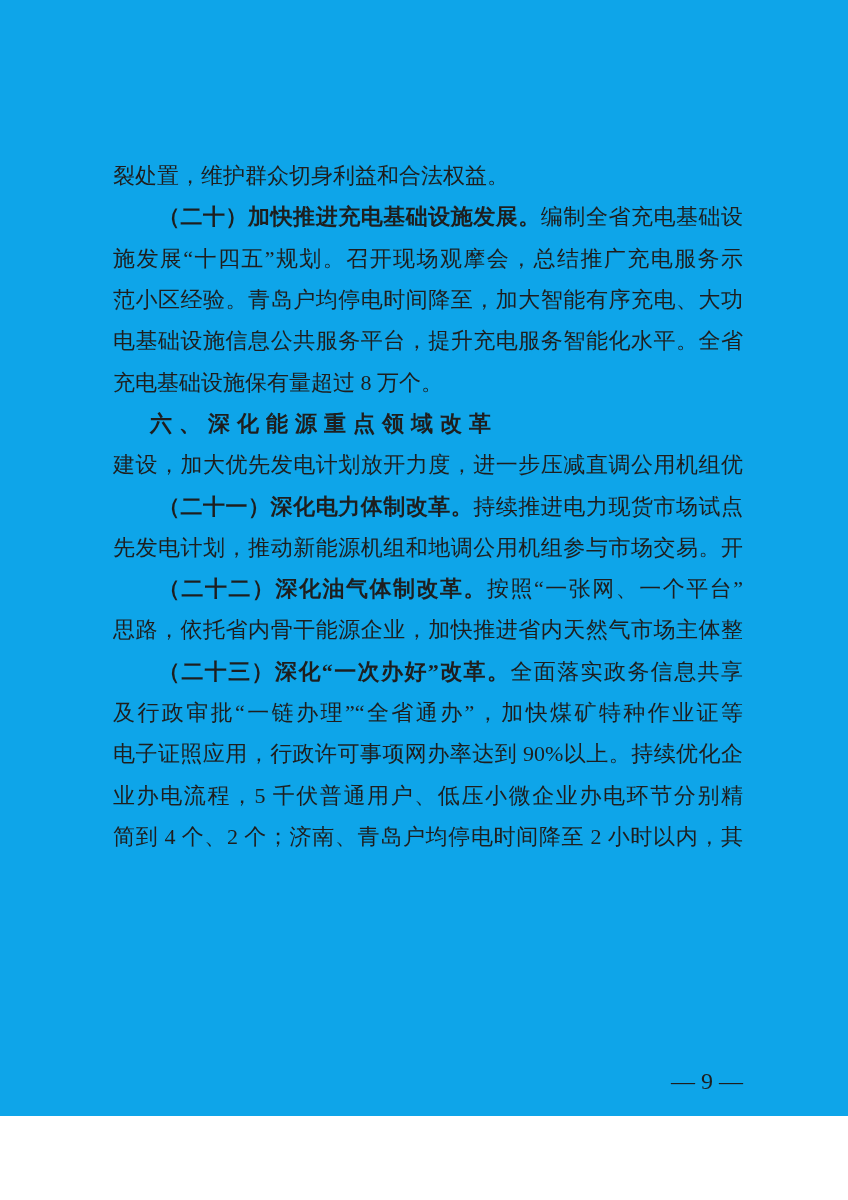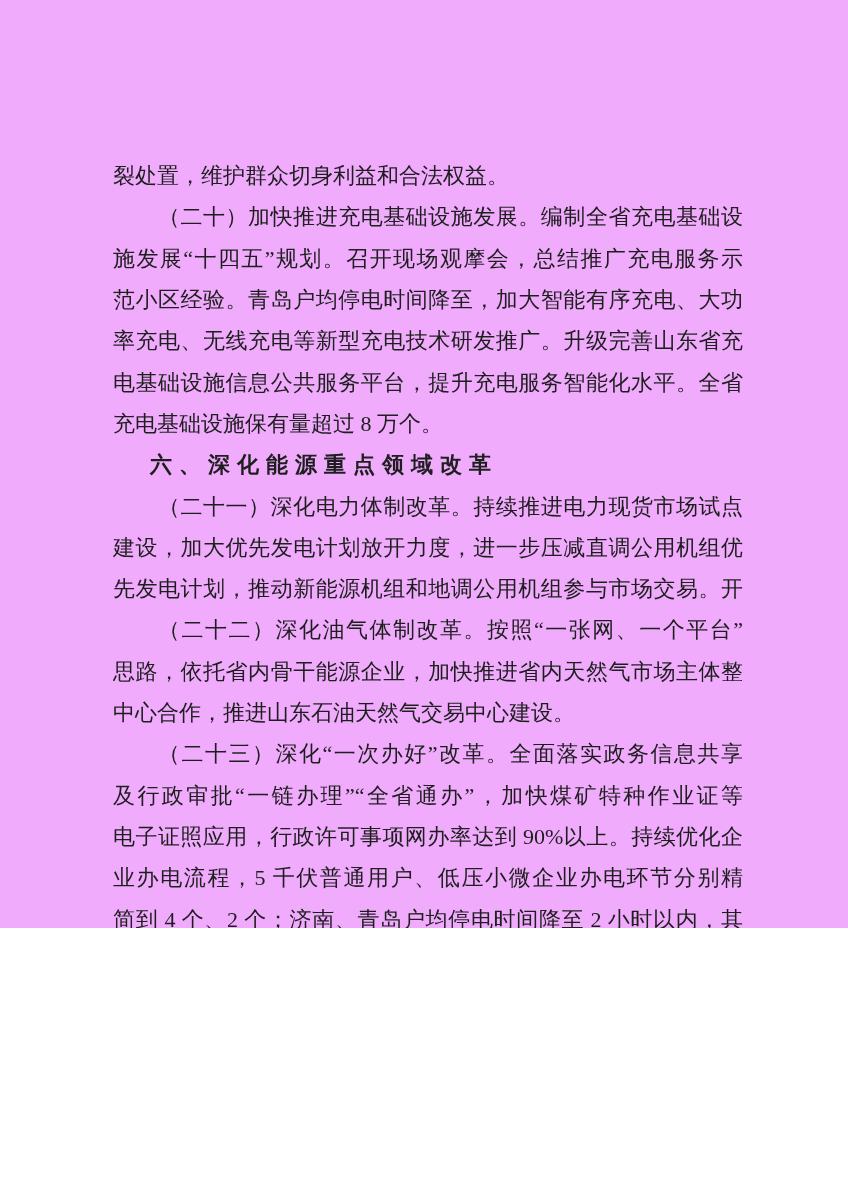--- a/index.html
+++ b/index.html
@@ -3,22 +3,22 @@
 <meta charset="utf-8">
 <style>
   html, body {
     margin: 0;
     padding: 0;
     background: #ffffff;
   }
   .page {
     position: relative;
     width: 848px;
-    height: 928px;
-    background: #f0abfc;
+    height: 1116px;
+    background: #0ea5e9;
     overflow: hidden;
     font-family: "Liberation Serif", "DejaVu Serif", serif;
     color: #1e1e1e;
   }
   .text-block {
     position: absolute;
     left: 113px;
     top: 155px;
     width: 630px;
   }
@@ -32,21 +32,21 @@
     white-space: normal;
   }
   .line.para-end {
     text-align: left;
     text-align-last: left;
   }
   .line.indent {
     text-indent: 45px;
   }
   .lead {
-    font-weight: normal;
+    font-weight: bold;
   }
   .line.heading {
     font-family: "Liberation Sans", "DejaVu Sans", sans-serif;
     font-weight: bold;
     letter-spacing: 7px;
     text-indent: 37px;
     text-align: right;
     text-align-last: left;
   }
   .footer {
@@ -63,33 +63,31 @@
 <body>
 
 <div class="page">
   <div class="text-block">
 
     <div class="line para-end"><span class="lead"></span><span>裂处置，维护群众切身利益和合法权益。</span></div>
 
     <div class="line indent"><span class="lead">（二十）加快推进充电基础设施发展。</span><span>编制全省充电基础设</span></div>
     <div class="line"><span>施发展“十四五”规划。召开现场观摩会，总结推广充电服务示</span></div>
     <div class="line"><span>范小区经验。青岛户均停电时间降至，加大智能有序充电、大功</span></div>
-    <div class="line"><span>率充电、无线充电等新型充电技术研发推广。升级完善山东省充</span></div>
     <div class="line"><span>电基础设施信息公共服务平台，提升充电服务智能化水平。全省</span></div>
     <div class="line para-end"><span>充电基础设施保有量超过 8 万个。</span></div>
 
     <div class="line heading"><span>六、深化能源重点领域改革</span></div>
 
+    <div class="line"><span>建设，加大优先发电计划放开力度，进一步压减直调公用机组优</span></div>
     <div class="line indent"><span class="lead">（二十一）深化电力体制改革。</span><span>持续推进电力现货市场试点</span></div>
-    <div class="line"><span>建设，加大优先发电计划放开力度，进一步压减直调公用机组优</span></div>
     <div class="line"><span>先发电计划，推动新能源机组和地调公用机组参与市场交易。开</span></div>
 
     <div class="line indent"><span class="lead">（二十二）深化油气体制改革。</span><span>按照“一张网、一个平台”</span></div>
     <div class="line"><span>思路，依托省内骨干能源企业，加快推进省内天然气市场主体整</span></div>
-    <div class="line para-end"><span>中心合作，推进山东石油天然气交易中心建设。</span></div>
 
     <div class="line indent"><span class="lead">（二十三）深化“一次办好”改革。</span><span>全面落实政务信息共享</span></div>
     <div class="line"><span>及行政审批“一链办理”“全省通办”，加快煤矿特种作业证等</span></div>
     <div class="line"><span>电子证照应用，行政许可事项网办率达到 90%以上。持续优化企</span></div>
     <div class="line"><span>业办电流程，5 千伏普通用户、低压小微企业办电环节分别精</span></div>
     <div class="line"><span>简到 4 个、2 个；济南、青岛户均停电时间降至 2 小时以内，其</span></div>
 
   </div>
 
   <div class="footer">— 9 —</div>

